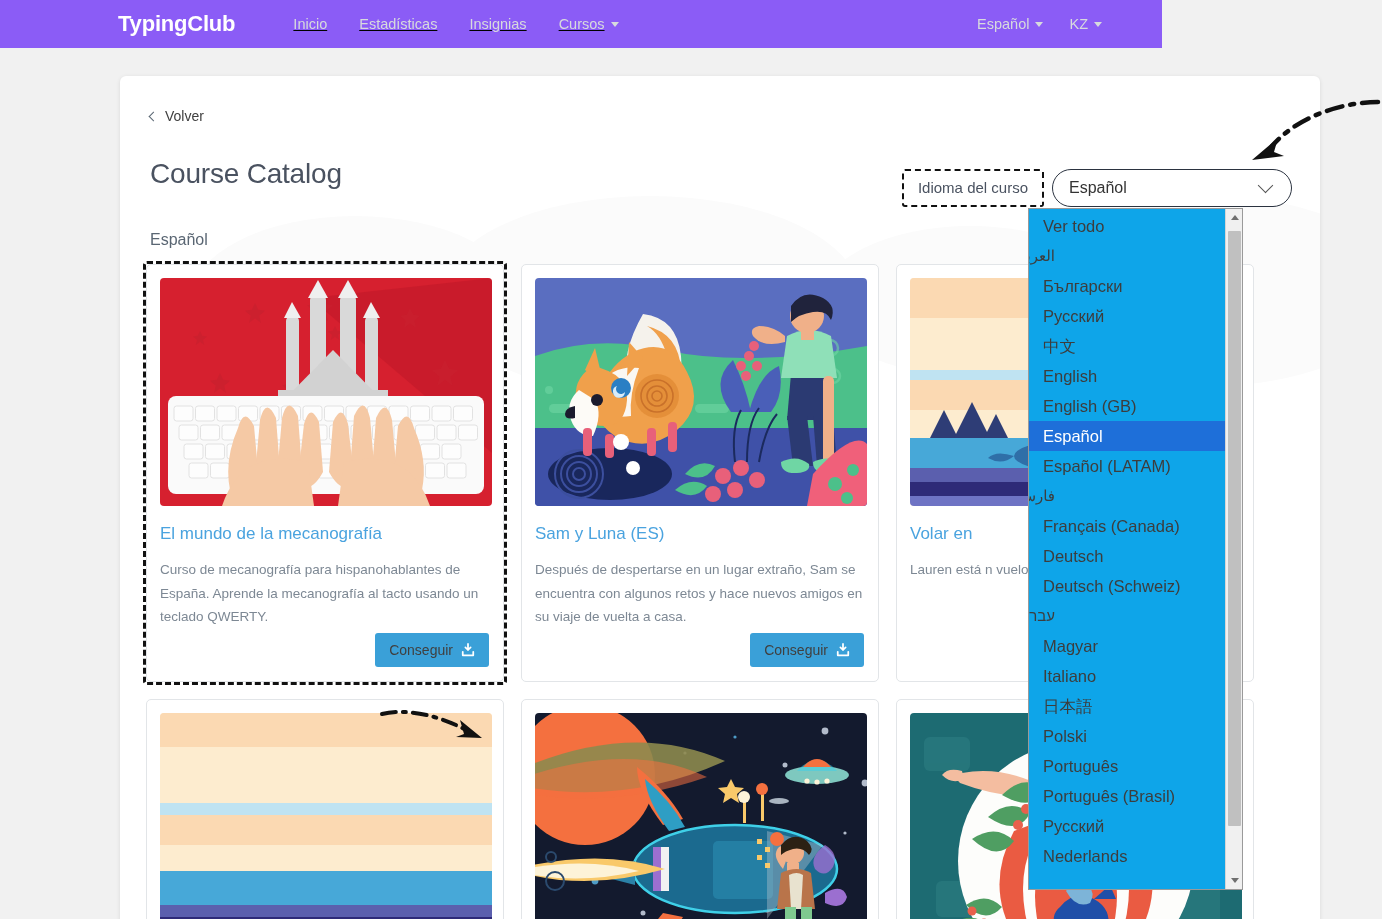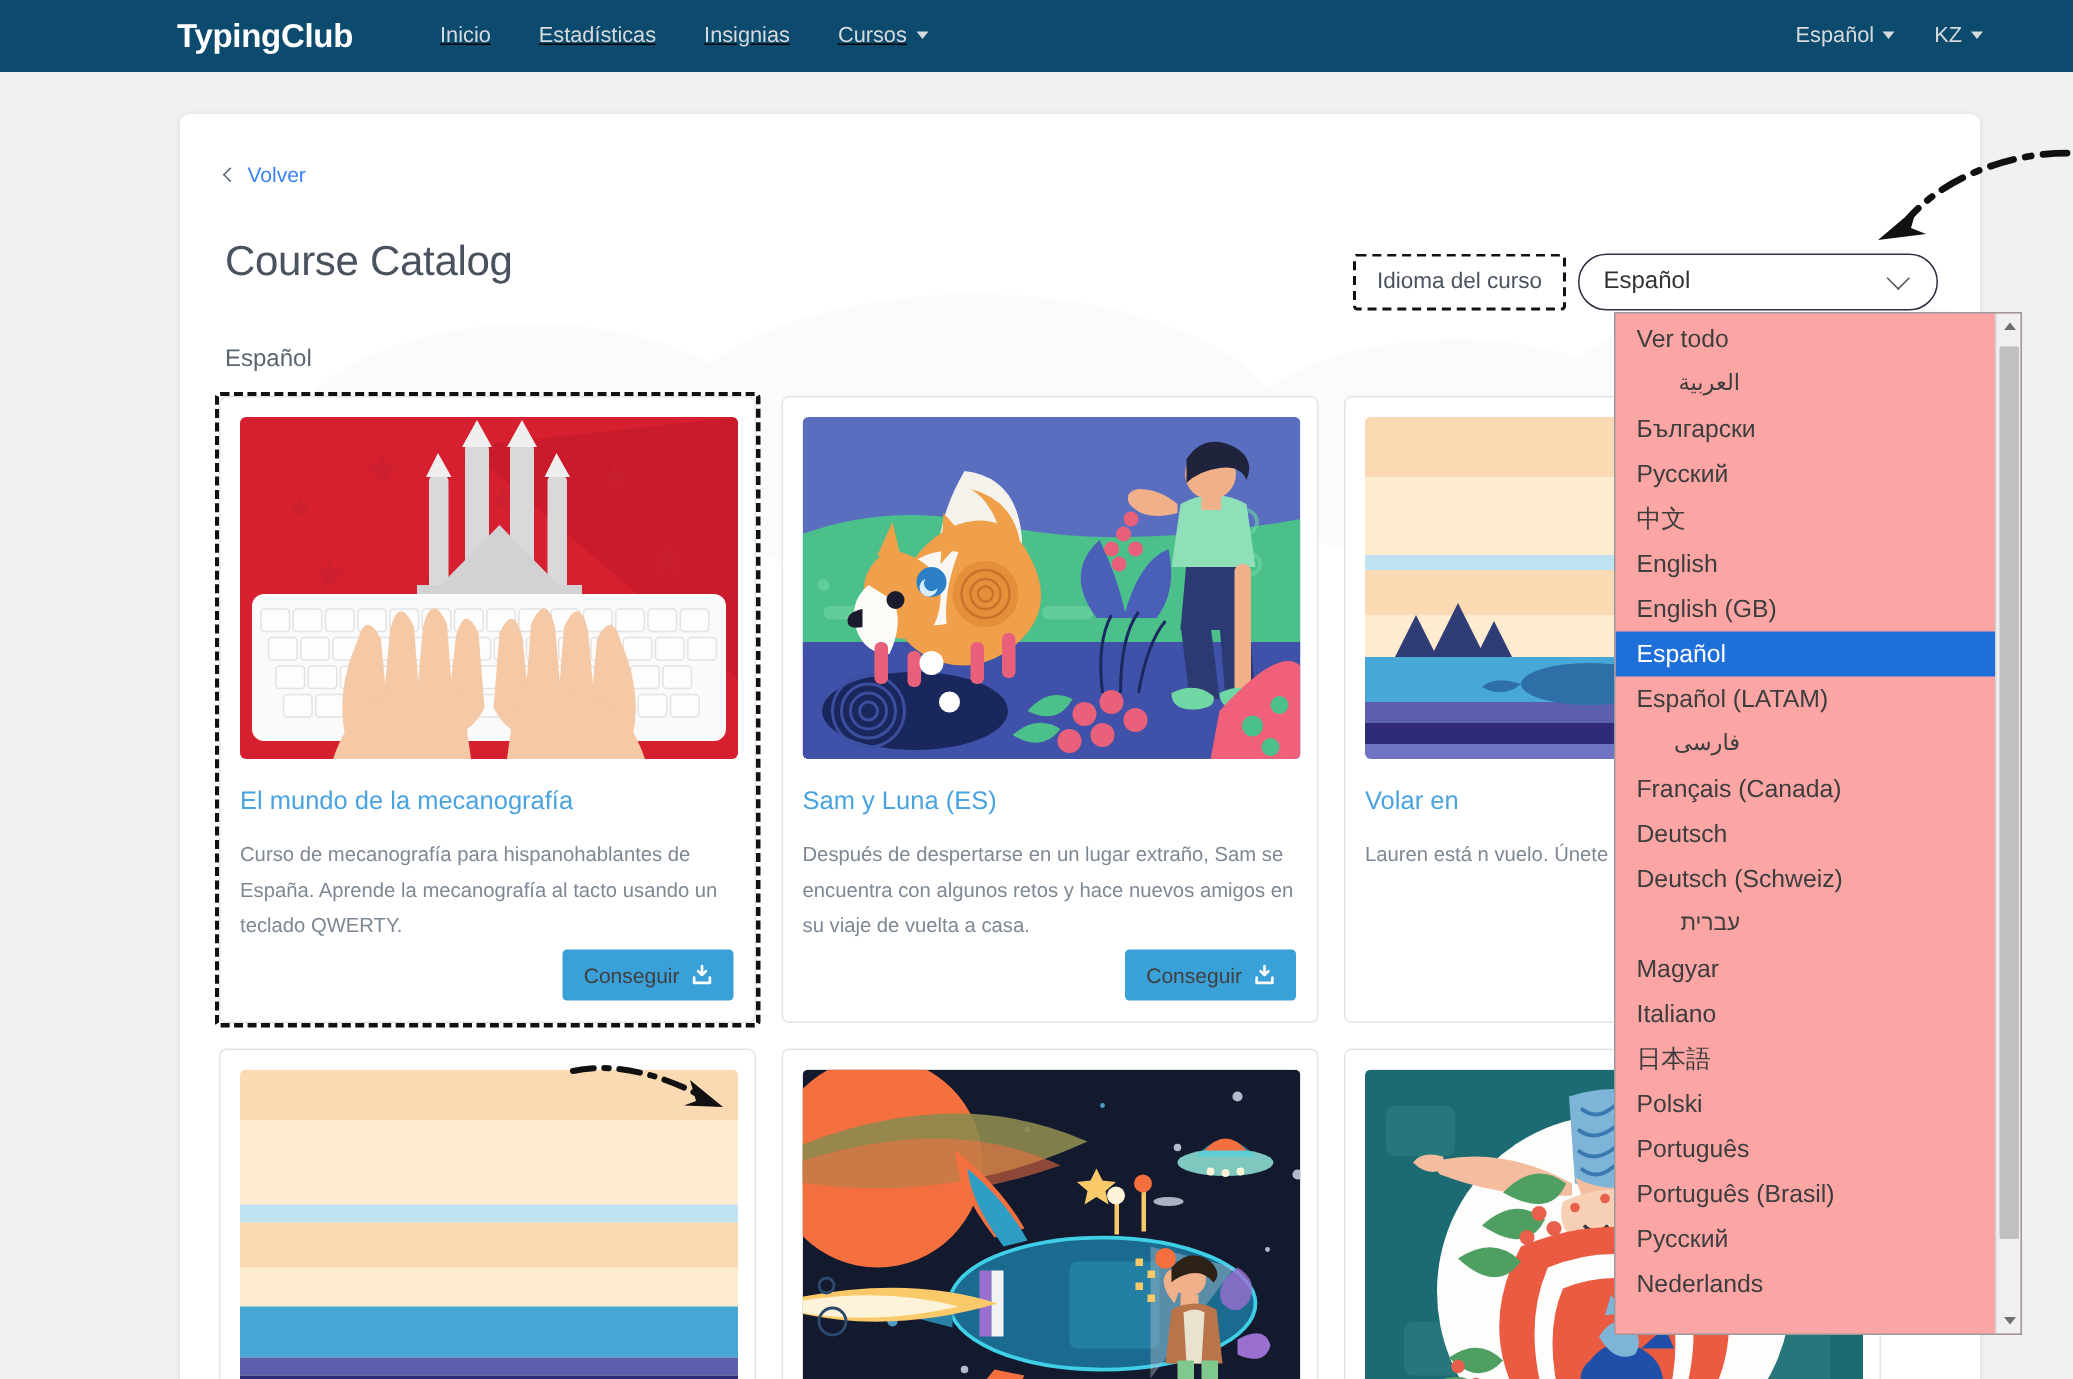--- a/index.html
+++ b/index.html
@@ -8,22 +8,22 @@
     width: 1382px; height: 919px;
     overflow: hidden;
     background: #f1f1f1;
     font-family: "Liberation Sans", sans-serif;
     -webkit-font-smoothing: antialiased;
   }
 
   
   .navbar {
     position: absolute; top: 0; left: 0;
-    width: 1382px; height: 48px;
-    background: #0c4a6e;
+    width: 1162px; height: 48px;
+    background: #8b5cf6;
     display: flex; align-items: center;
     z-index: 60;
   }
   .brand {
     margin-left: 118px;
     color: #ffffff;
     font-size: 22px;
     font-weight: bold;
     letter-spacing: -0.2px;
   }
@@ -66,21 +66,21 @@
   .cloud { position: absolute; background: #fbfbfb; border-radius: 50%; z-index: 0; }
   .c1 { width: 330px; height: 170px; left: 70px;  top: 140px; }
   .c2 { width: 420px; height: 200px; left: 320px; top: 120px; }
   .c3 { width: 300px; height: 150px; left: 700px; top: 150px; }
   .c4 { width: 380px; height: 190px; left: 900px; top: 120px; }
 
   .panel-inner { position: relative; z-index: 1; }
 
   .back-link {
     position: absolute; top: 32px; left: 30px;
-    font-size: 14px; color: #3b82f6;
+    font-size: 14px; color: #404040;
     display: flex; align-items: center; gap: 8px;
     cursor: pointer; text-decoration: none;
   }
   .chev-left {
     display: inline-block;
     width: 7px; height: 7px;
     border-left: 1.6px solid #5a6673;
     border-bottom: 1.6px solid #5a6673;
     transform: rotate(45deg);
     position: relative; top: 0px;
@@ -129,27 +129,26 @@
     border-right: 1.6px solid #555;
     border-bottom: 1.6px solid #555;
     transform: rotate(45deg);
     margin-bottom: 5px; margin-right: 4px;
   }
 
   
   .dropdown {
     position: absolute;
     top: 208px; left: 1028px;
-    width: 272px; height: 682px;
-    background: #fca5a5;
+    width: 215px; height: 682px;
+    background: #0ea5e9;
     border: 1px solid #9a9a9a;
     z-index: 50;
     display: flex;
     overflow: hidden;
-    margin-left: 48px;
   }
   .dd-list {
     flex: 1;
     overflow: hidden;
     padding-top: 2px;
   }
   .dd-item {
     height: 30px;
     line-height: 30px;
     padding: 0 14px;

